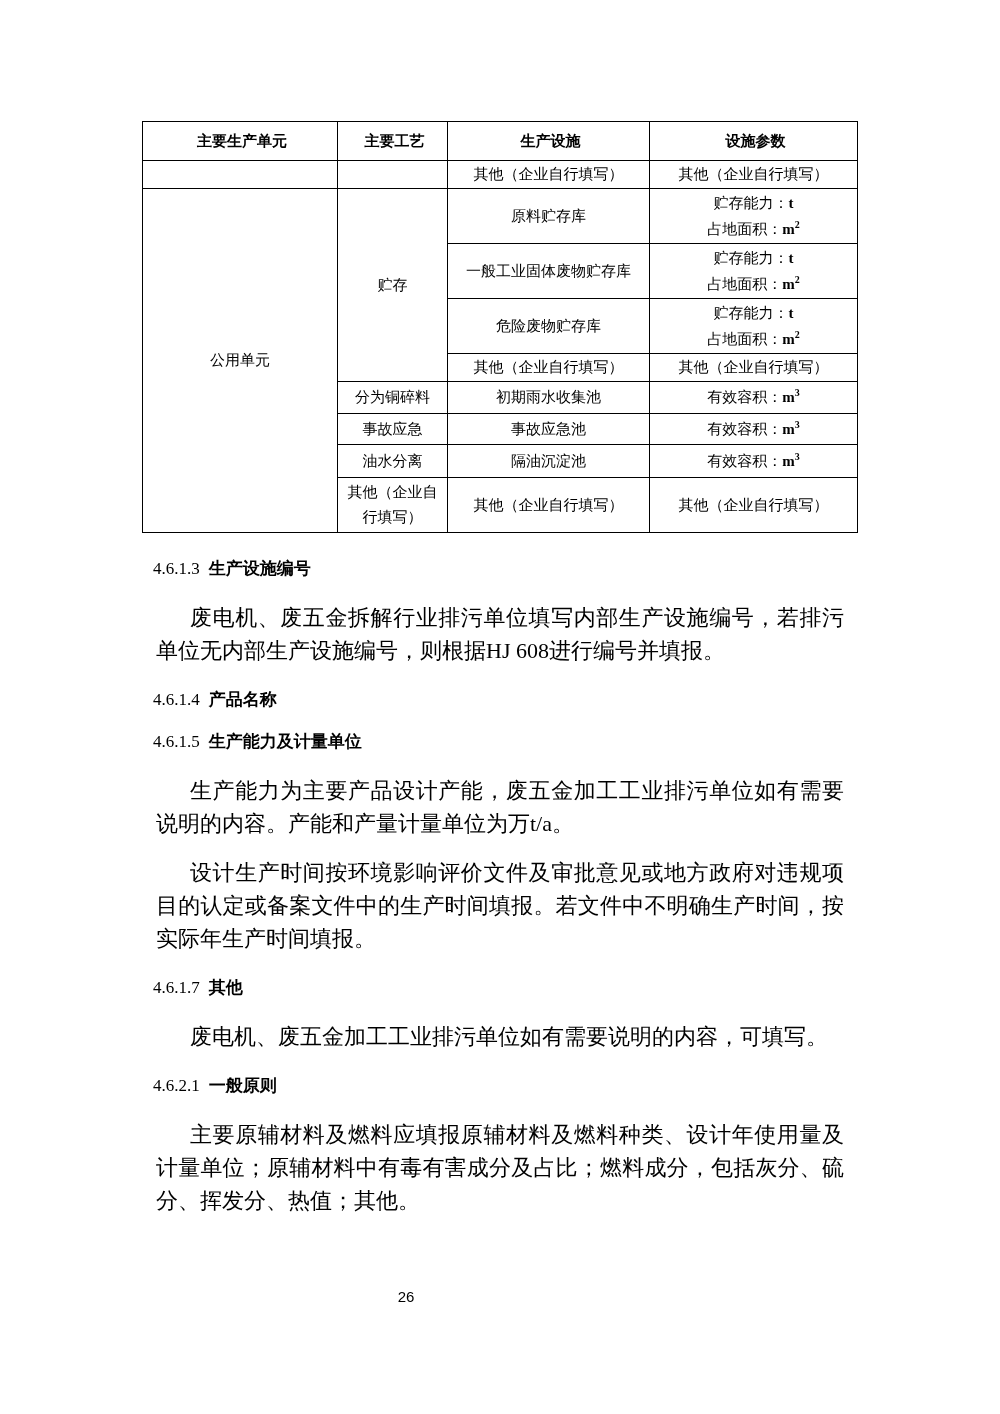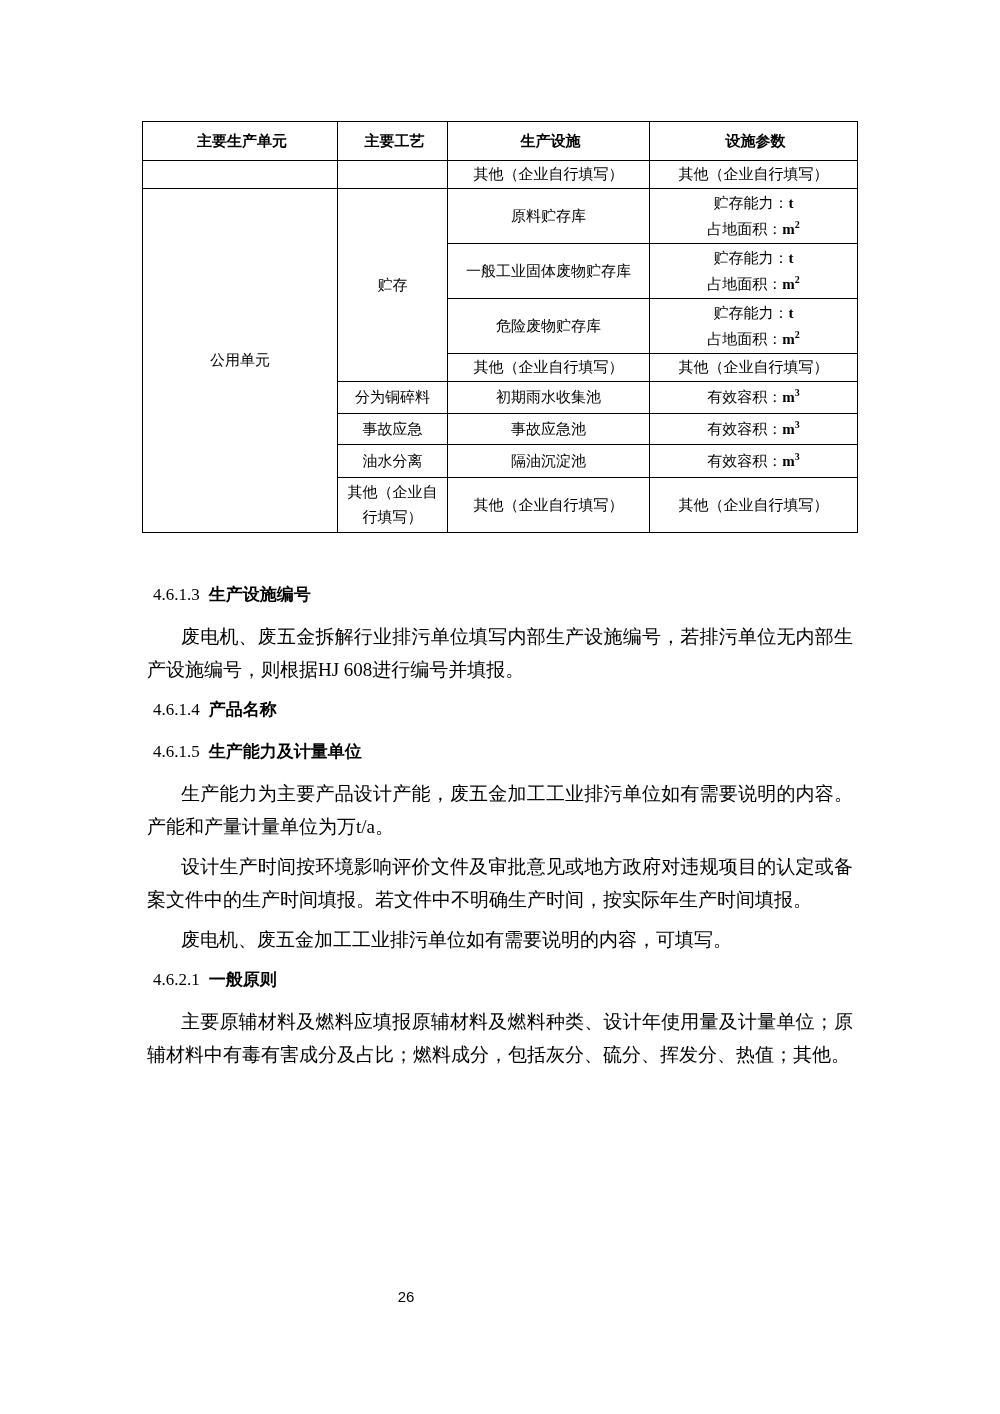--- a/index.html
+++ b/index.html
@@ -50,36 +50,36 @@
   sup.unit { font-size: 10px; line-height: 0; }
   .pline { line-height: 26px; }
   
   .heading {
     font-size: 17px;
     line-height: 33px;
     margin-bottom: 9px;
     padding-left: 13px;
     white-space: nowrap;
   }
-  .heading.first { margin-top: 45px; }
+  .heading.first { margin-top: 19px; }
   .h-num {
     font-family: "Liberation Serif", serif;
     font-weight: normal;
   }
   .h-title {
     font-family: "Liberation Sans", sans-serif;
     font-weight: bold;
     margin-left: 9px;
   }
   p.body {
-    font-size: 19px;
+    font-size: 22px;
     line-height: 33px;
     text-align: justify;
     text-indent: 34px;
-    margin: 7px;
+    margin: 16px;
   }
   
   .page-number {
     position: absolute;
     top: 1288px;
     left: 0;
     width: 812px;
     text-align: center;
     font-size: 15px;
     font-family: "Liberation Sans", sans-serif;
@@ -169,20 +169,23 @@
     <span class="h-num">4.6.1.4</span><span class="h-title">产品名称</span>
   </div>
 
   <div class="heading">
     <span class="h-num">4.6.1.5</span><span class="h-title">生产能力及计量单位</span>
   </div>
   <p class="body">生产能力为主要产品设计产能，废五金加工工业排污单位如有需要说明的内容。产能和产量计量单位为万t/a。</p>
 
   <p class="body">设计生产时间按环境影响评价文件及审批意见或地方政府对违规项目的认定或备案文件中的生产时间填报。若文件中不明确生产时间，按实际年生产时间填报。</p>
 
+  <div class="heading">
+    <span class="h-num">4.6.1.7</span><span class="h-title">其他</span>
+  </div>
   <p class="body">废电机、废五金加工工业排污单位如有需要说明的内容，可填写。</p>
 
 
   <div class="heading">
     <span class="h-num">4.6.2.1</span><span class="h-title">一般原则</span>
   </div>
   <p class="body">主要原辅材料及燃料应填报原辅材料及燃料种类、设计年使用量及计量单位；原辅材料中有毒有害成分及占比；燃料成分，包括灰分、硫分、挥发分、热值；其他。</p>
 
   <div class="page-number">26</div>
 </div>

